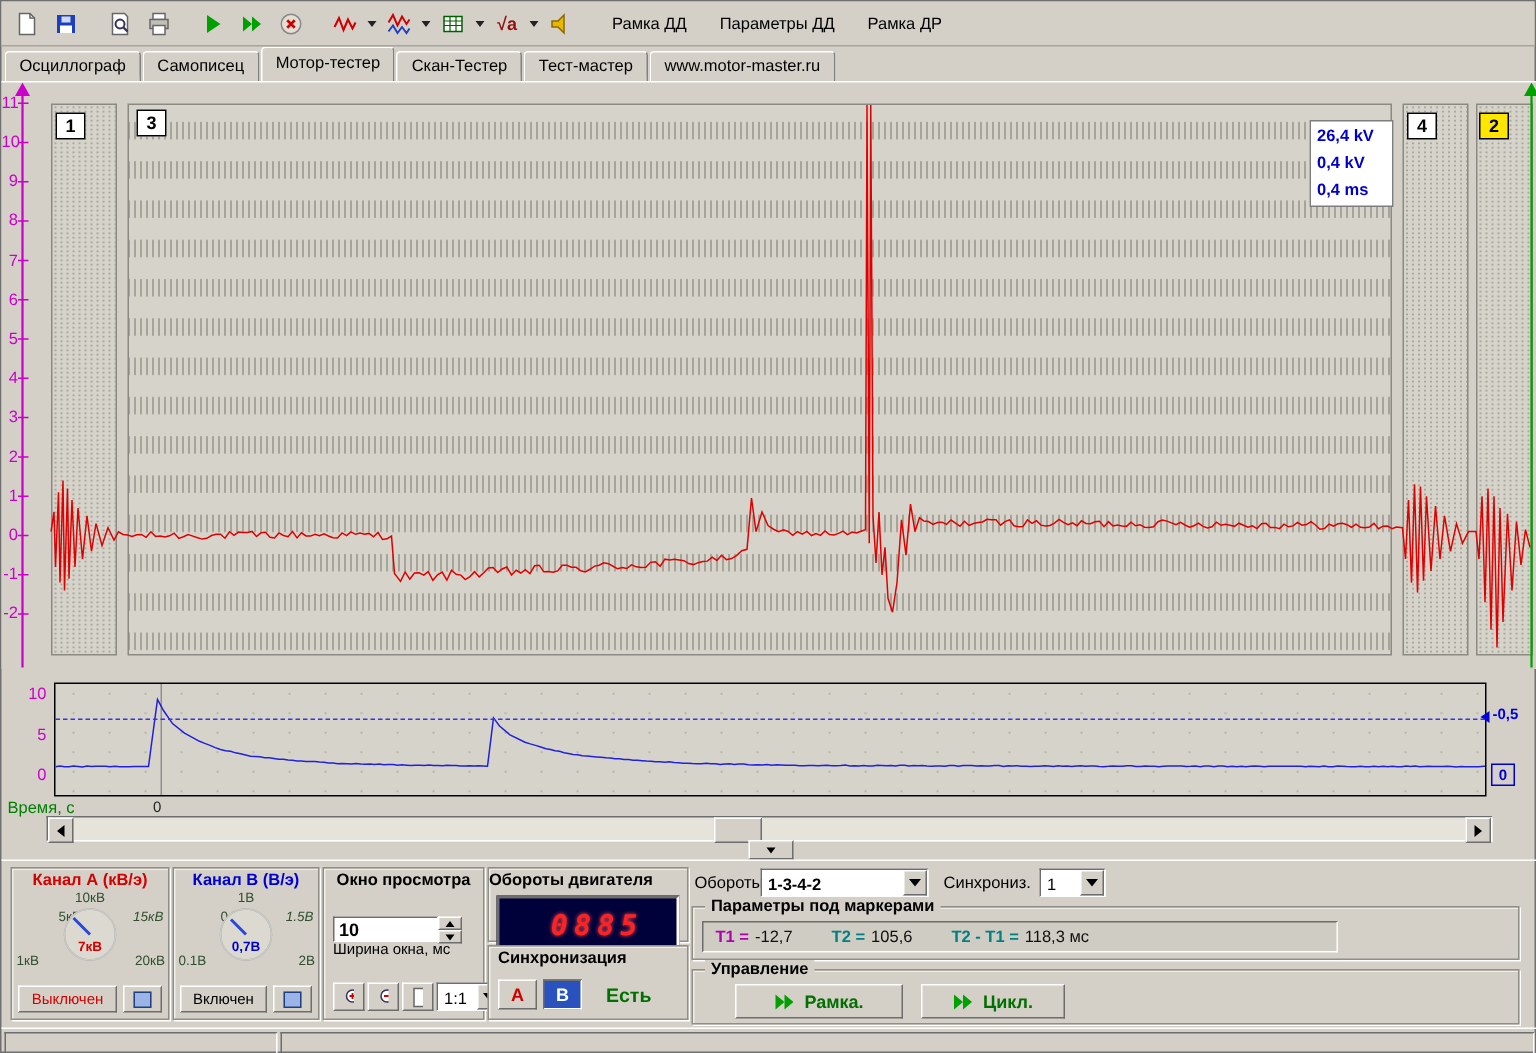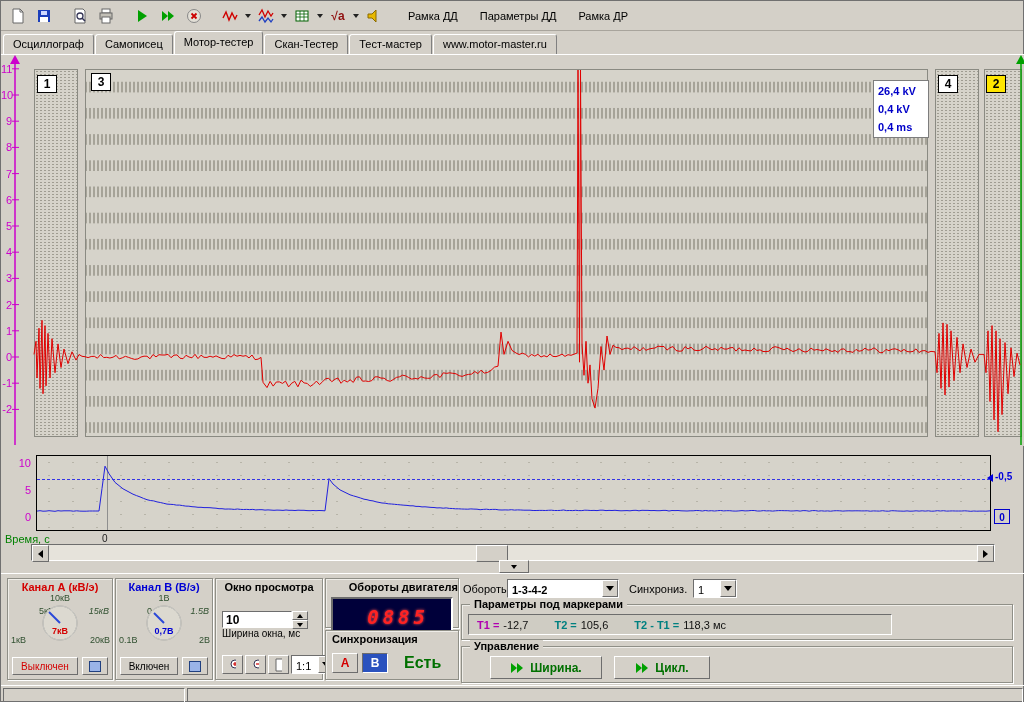--- a/index.html
+++ b/index.html
@@ -103,21 +103,21 @@
   .combo-val{flex:1;padding:4px 4px;white-space:nowrap;overflow:hidden;}
   .combo-btn{width:16px;background:#d4d0c8;border:1px solid;border-color:#fff #6d6d6d #6d6d6d #fff;display:flex;align-items:center;justify-content:center;box-sizing:border-box;}
 
   .lcd{position:absolute;left:5px;top:18px;width:122px;height:40px;background:#00003a;border:2px solid;border-color:#6d6d6d #fff #fff #6d6d6d;box-sizing:border-box;display:flex;align-items:center;justify-content:flex-end;padding-right:22px;}
   .lcd-digits{font-family:"DejaVu Sans Mono",monospace;font-style:italic;font-weight:bold;font-size:19px;color:#ff2222;letter-spacing:4px;text-shadow:0 0 3px #ff5050;}
 
   .sync-row{position:absolute;left:6px;top:22px;display:flex;align-items:center;gap:4px;}
   .sync-btn{width:26px;height:20px;font-weight:bold;font-size:12px;}
   .sync-btn.a{color:#d40000;}
   .sync-btn.b{background:#2a52be;color:#fff;border-color:#6d6d6d #fff #fff #6d6d6d;}
-  .sync-status{color:#007000;font-weight:bold;font-size:16px;margin-left:12px;}
+  .sync-status{color:#007000;font-weight:bold;font-size:13px;margin-left:12px;}
 
   .rz-label{position:absolute;font-size:11px;}
   #sys-label{left:4px;top:9px;}
   #sys-combo{position:absolute;left:48px;top:5px;width:112px;}
   #syn-label{left:170px;top:9px;}
   #syn-combo{position:absolute;left:234px;top:5px;width:44px;}
   #grpMarkers{position:absolute;left:2px;top:30px;width:552px;height:36px;}
   #grpRun{position:absolute;left:2px;top:72px;width:552px;height:37px;}
   .overlap-cap{position:absolute;left:8px;top:-7px;background:#d4d0c8;padding:0 4px;font-weight:bold;font-size:11px;}
   .marker-strip{position:absolute;left:6px;top:9px;right:120px;height:21px;background:#cfccc3;display:flex;align-items:center;gap:26px;padding-left:8px;box-sizing:border-box;}
@@ -408,21 +408,21 @@
         <span class="combo" style="width:44px;">
           <span class="combo-val">1:1</span>
           <span class="combo-btn">
               <span class="tri-down"></span>
             </span>
         </span>
       </div>
     </div>
 
     <div class="group" id="grpRpm">
-      <div class="gcap" style="text-align:right;padding-left:14px;">Обороты двигателя</div>
+      <div class="gcap" style="text-align:left;padding-left:0;">Обороты двигателя</div>
       <div class="lcd">
         <span class="lcd-digits">0885</span>
       </div>
     </div>
 
     <div class="group" id="grpSync">
       <div class="gcap" style="text-align:left;padding-left:6px;">Синхронизация</div>
       <div class="sync-row">
         <button class="btn3d sync-btn a">А</button>
         <button class="btn3d sync-btn b">В</button>
@@ -455,21 +455,21 @@
         </div>
       </div>
 
       <div class="group" id="grpRun">
         <span class="overlap-cap">Управление</span>
         <button class="btn3d run-btn" id="run-single">
           <svg width="14" height="12">
               <polygon points="1,1 7,6 1,11" fill="#00a000"></polygon>
               <polygon points="7,1 13,6 7,11" fill="#00a000"></polygon>
             </svg>
-          <span class="run-lbl">Ширина.</span>
+          <span class="run-lbl">Рамка.</span>
         </button>
         <button class="btn3d run-btn" id="run-cycle">
           <svg width="14" height="12">
               <polygon points="1,1 7,6 1,11" fill="#00a000"></polygon>
               <polygon points="7,1 13,6 7,11" fill="#00a000"></polygon>
             </svg>
           <span class="run-lbl">Цикл.</span>
         </button>
       </div>
     </div>

